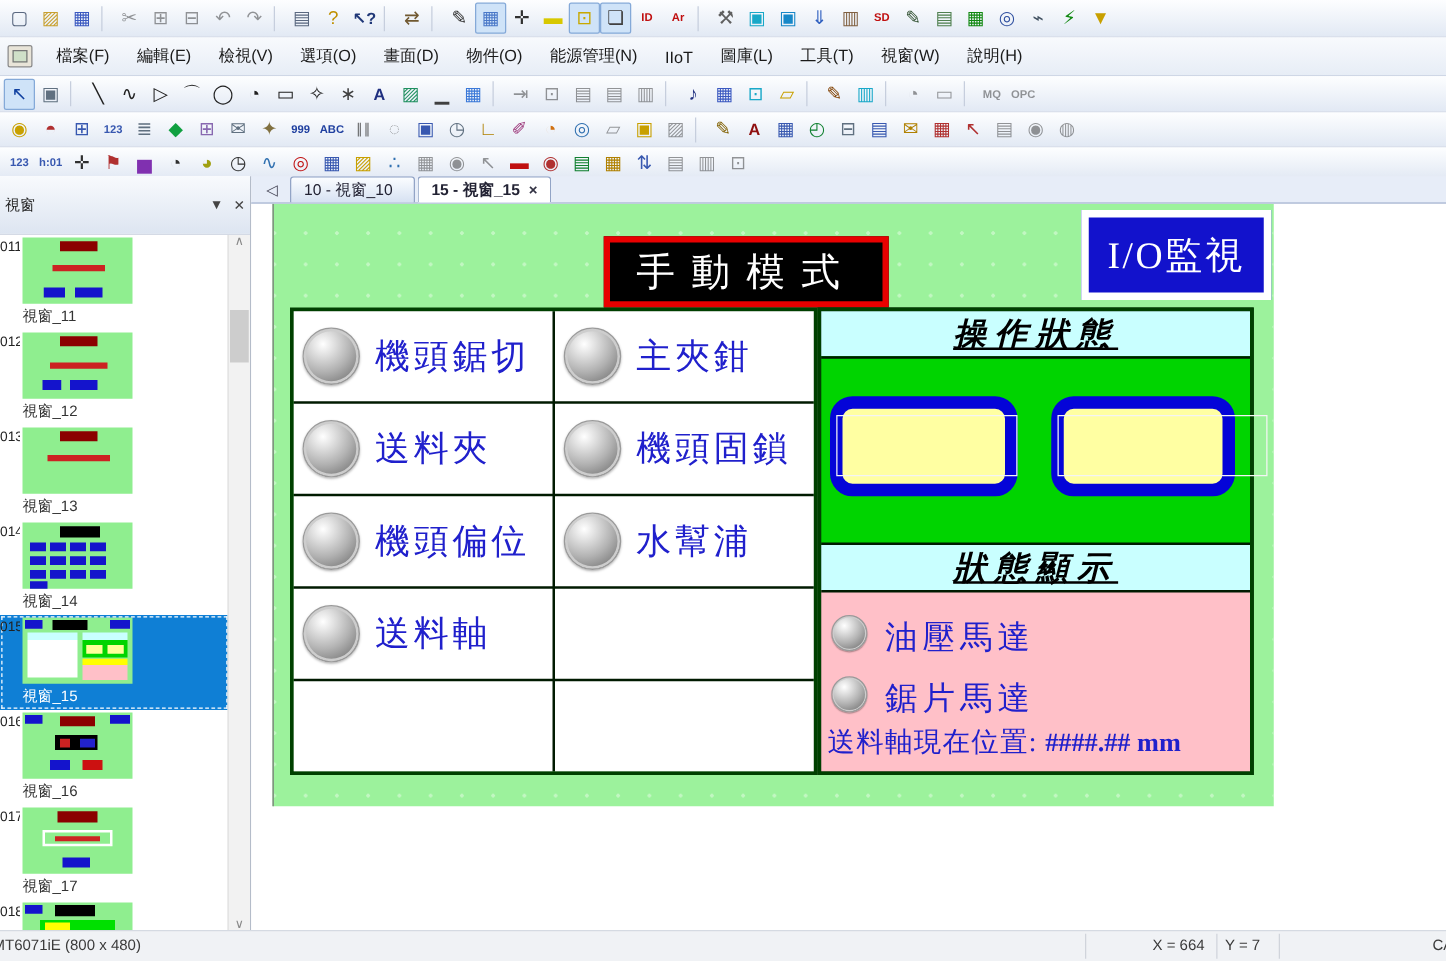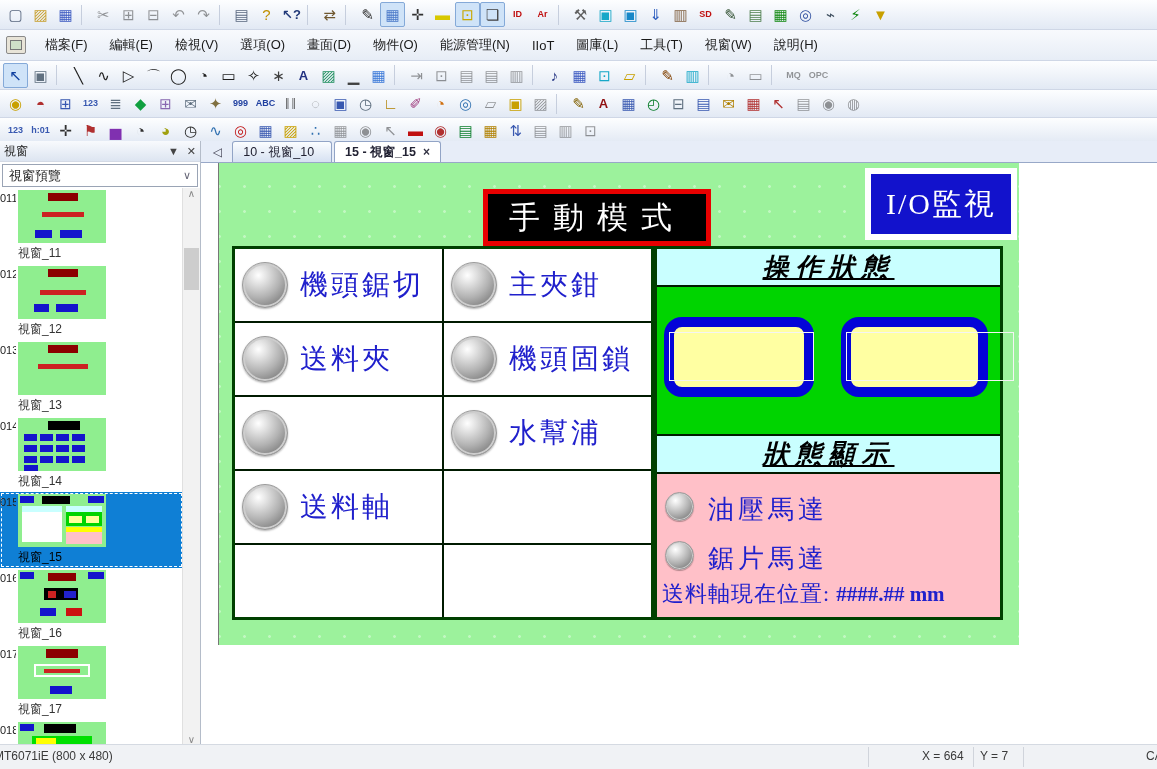--- a/index.html
+++ b/index.html
@@ -25,37 +25,37 @@
            border-bottom:1px solid #cfd7e6;padding:0 4px;}
   #childwin-icon{width:18px;height:16px;border:1px solid #8a8a8a;background:#e8e4d8;margin:0 8px 0 2px;
                  position:relative;border-radius:2px;}
   #childwin-icon:before{content:"";position:absolute;left:3px;top:3px;right:3px;bottom:3px;
                  border:1px solid #777;background:#cfe0c8;}
   .menu-item{padding:5px 11px;font-size:13px;color:#1a1a1a;border-radius:2px;}
   
   #panel{position:absolute;left:0;top:141px;width:201px;bottom:24px;background:#fff;
          border-right:1px solid #b4bcc9;box-sizing:border-box;}
   #panel-head{height:20px;background:linear-gradient(#f8fafd,#dde5f1);display:flex;align-items:center;
-         justify-content:space-between;padding:0 4px;font-size:12px;color:#222;border-bottom:1px solid #d4dae5;gap:42px;}
+         justify-content:space-between;padding:13px 4px;font-size:12px;color:#222;border-bottom:1px solid #d4dae5;gap:42px;}
   #panel-head .ph-btns{display:flex;gap:8px;color:#444;font-size:11px;}
   #combo{margin:2px;height:21px;border:1px solid #9aa4b5;display:flex;align-items:center;
          justify-content:space-between;padding:0 6px;font-size:13px;color:#222;background:#fff;}
   #combo .chev{color:#667;font-size:11px;}
   #wlist{position:absolute;left:0;top:47px;right:17px;bottom:0;overflow:hidden;background:#fff;}
   #wscroll{position:absolute;right:0;top:47px;bottom:0;width:17px;background:#f2f2f2;border-left:1px solid #e0e0e0;
            display:flex;flex-direction:column;justify-content:space-between;align-items:center;font-size:10px;color:#888;}
   #wscroll .thumbbar{position:absolute;top:60px;left:1px;width:15px;height:42px;background:#cdcdcd;}
   .witem{height:76px;position:relative;padding-top:2px;box-sizing:border-box;}
   .itemnum{position:absolute;left:0;top:4px;width:16px;overflow:hidden;white-space:nowrap;
            font-size:11px;color:#222;}
   .thumb{margin-left:18px;width:88px;height:53px;background-color:#8fee8f;background-repeat:no-repeat;}
   .wlabel{margin-left:18px;width:88px;text-align:left;font-size:12px;color:#333;line-height:21px;
           white-space:nowrap;}
   .witem.sel{background:#0f7fd5;outline:1px dashed #fff;outline-offset:-2px;}
-  .witem.sel .wlabel{color:#000000;}
+  .witem.sel .wlabel{color:#ffffff;}
   
   .thumb.w11{background-image:
     linear-gradient(#8b0000,#8b0000),linear-gradient(#cc2222,#cc2222),
     linear-gradient(#1414cc,#1414cc),linear-gradient(#1414cc,#1414cc);
     background-position:30px 3px,24px 22px,17px 40px,42px 40px;
     background-size:30px 8px,42px 5px,17px 8px,22px 8px;}
   .thumb.w12{background-image:
     linear-gradient(#8b0000,#8b0000),linear-gradient(#cc2222,#cc2222),
     linear-gradient(#1414cc,#1414cc),linear-gradient(#1414cc,#1414cc);
     background-position:30px 3px,22px 24px,16px 38px,38px 38px;
@@ -830,20 +830,21 @@
               <span class="clabel">送料夾</span>
             </div>
 
             <div class="cell has-ind">
               <span class="sphere"></span>
               <span class="clabel">機頭固鎖</span>
             </div>
 
             <div class="cell has-ind">
               <span class="sphere"></span>
+              <span class="clabel">機頭偏位</span>
             </div>
 
             <div class="cell has-ind">
               <span class="sphere"></span>
               <span class="clabel">水幫浦</span>
             </div>
 
             <div class="cell has-ind">
               <span class="sphere"></span>
               <span class="clabel">送料軸</span>

